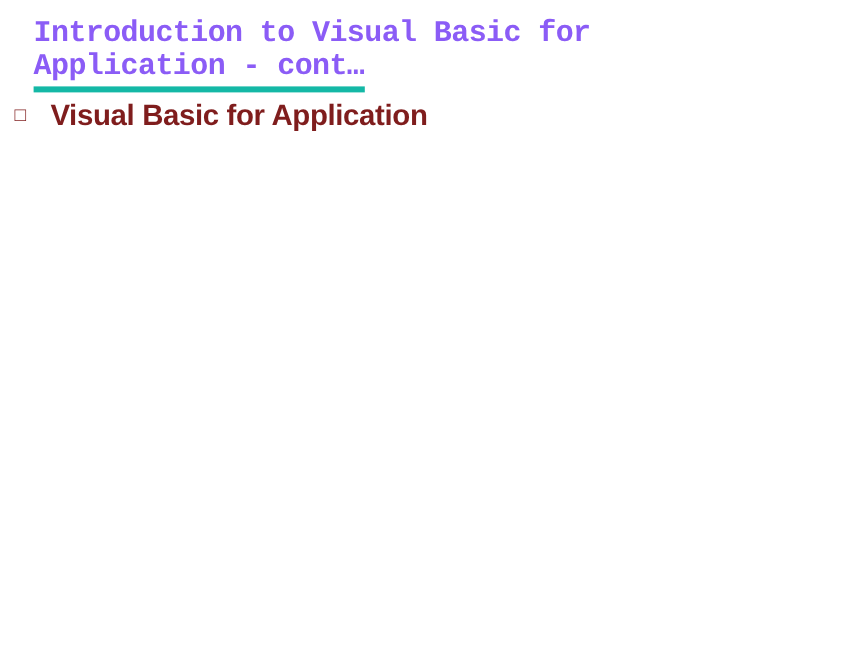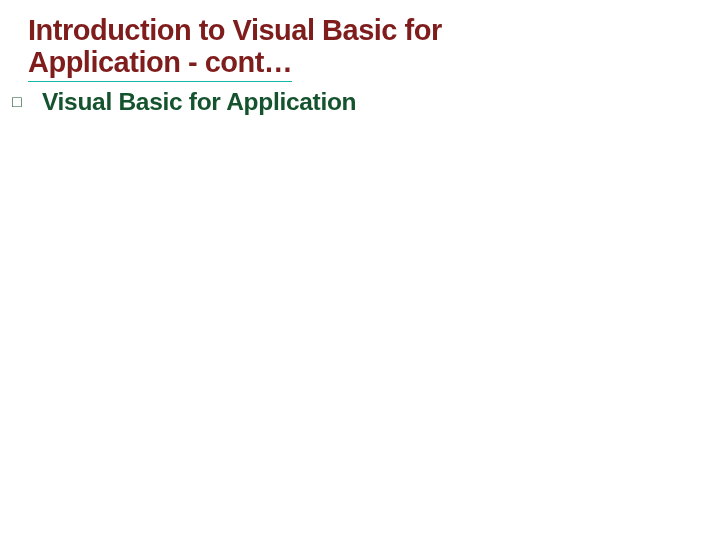--- a/index.html
+++ b/index.html
@@ -9,38 +9,38 @@
     height: 540px;
     background: #ffffff;
     font-family: Verdana, Geneva, sans-serif;
     color: #202020;
   }
   .slide {
     box-sizing: border-box;
     padding: 14px 28px 0 28px;
   }
   .title {
-    font-family: Liberation Sans, sans-serif;
+    font-family: Liberation Mono, monospace;
     font-weight: 900;
-    font-size: 29px;
+    font-size: 25px;
     line-height: 1.12;
     letter-spacing: -0.5px;
-    color: #7f1d1d;
+    color: #8b5cf6;
     margin: 0 0 2px 0;
   }
   .title-underline {
     display: inline-block;
-    border-bottom: 1px solid #14b8a6;
+    border-bottom: 5px solid #14b8a6;
     padding-bottom: 2px;
   }
   .body {
     margin-top: 6px;
     font-size: 24.5px;
     line-height: 1.18;
-    color: #14532d;
+    color: #7f1d1d;
     letter-spacing: -0.3px;
   }
   .bullet-block {
     padding-left: 16px;
   }
   .bullet-line {
     text-indent: -16px;
   }
   .bullet-mark {
     font-family: Arial, sans-serif;

